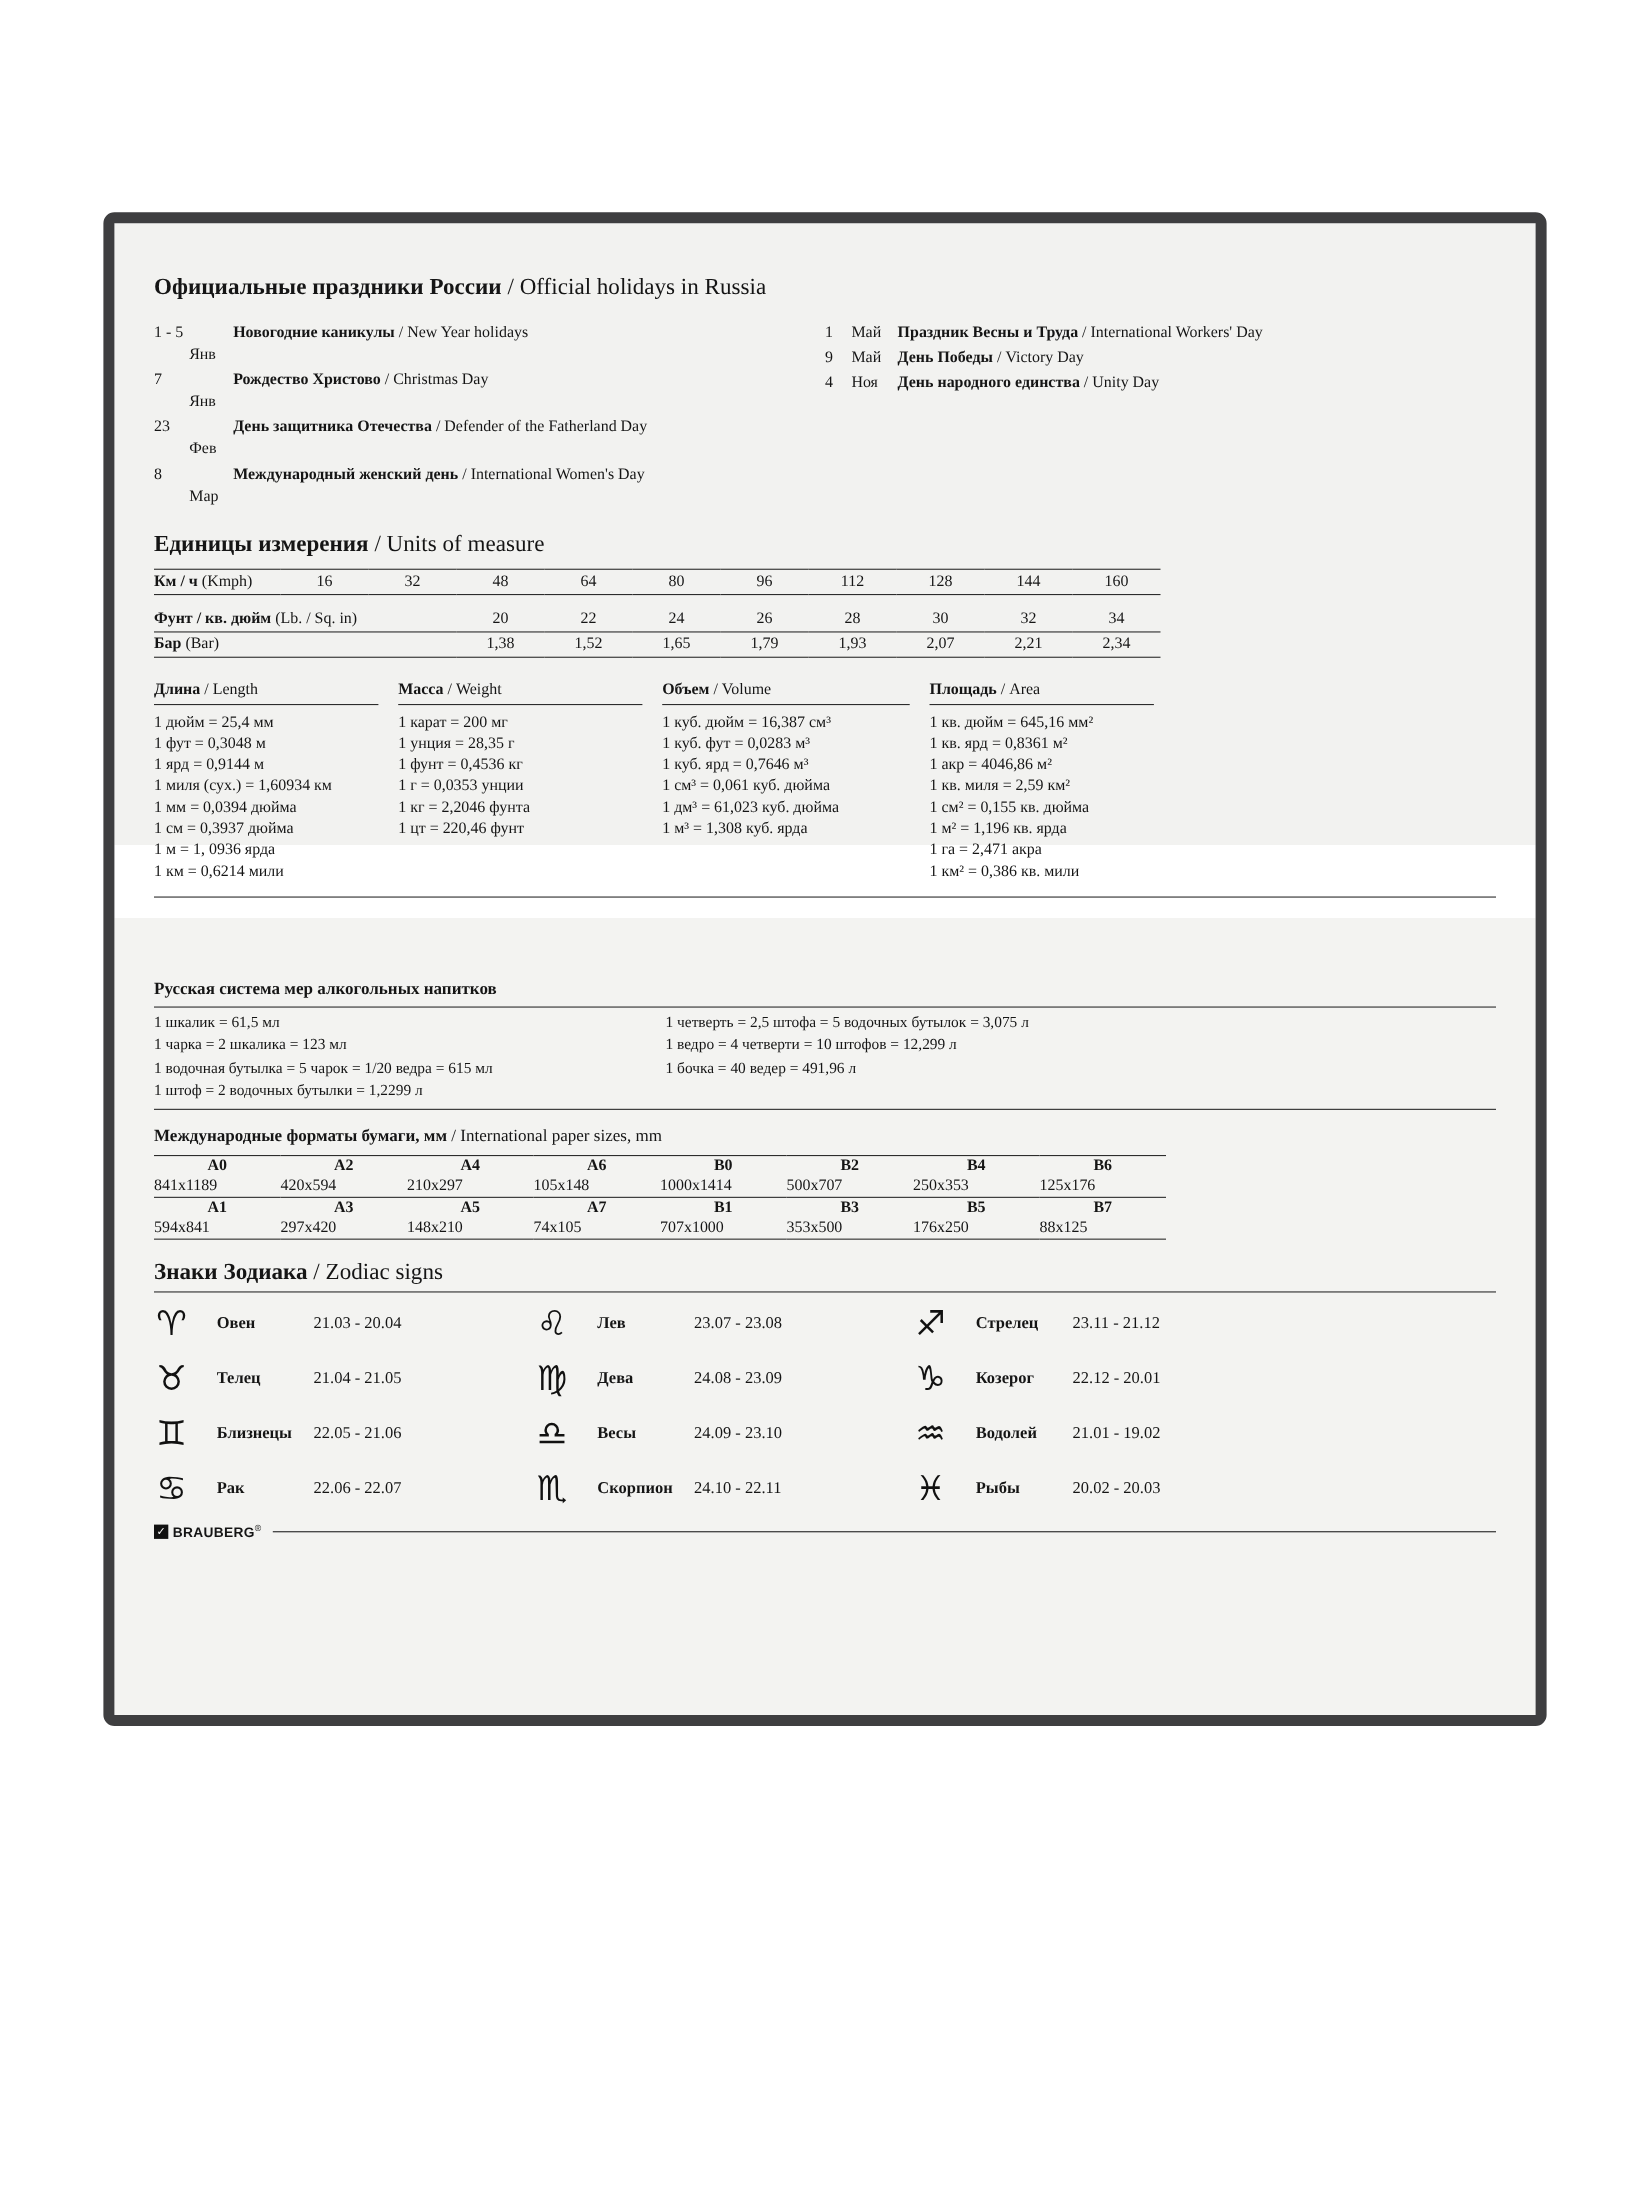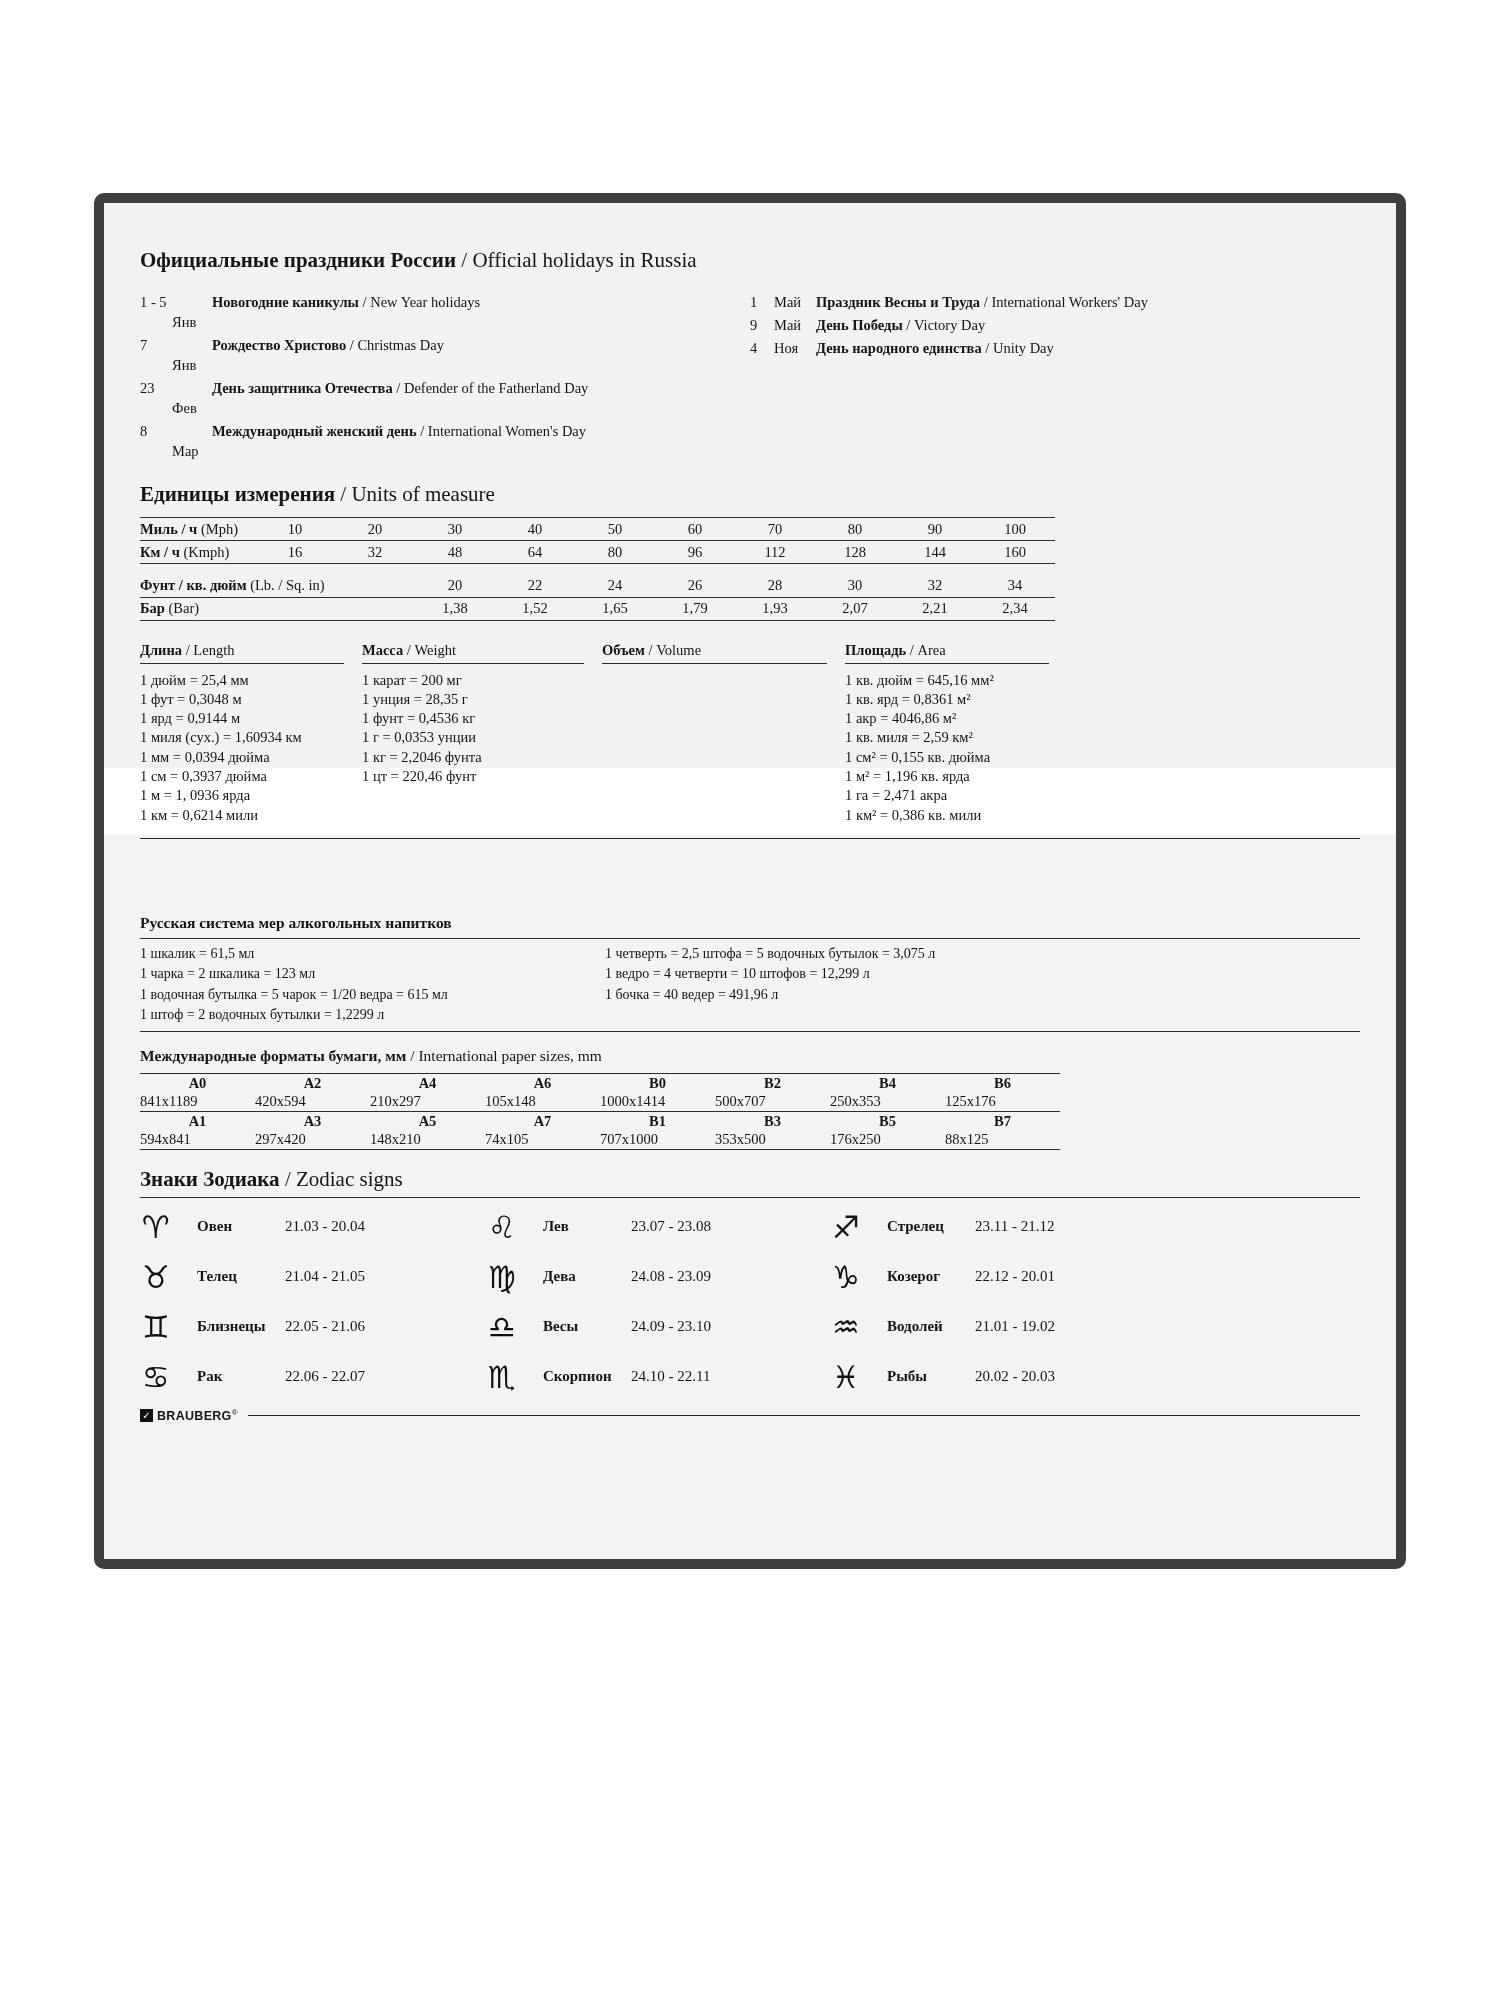--- a/index.html
+++ b/index.html
@@ -141,33 +141,20 @@
     </section>
 
     <section class="sec-units">
       <div class="h1">
         <span class="b">Единицы измерения</span>
         <span class="en">/ Units of measure</span>
       </div>
 
       <table class="utable speed">
         <tbody>
-            <tr>
-          <td class="lbl"><b>Миль / ч</b> <span class="en">(Mph)</span></td>
-          <td class="num">10</td>
-          <td class="num">20</td>
-          <td class="num">30</td>
-          <td class="num">40</td>
-          <td class="num">50</td>
-          <td class="num">60</td>
-          <td class="num">70</td>
-          <td class="num">80</td>
-          <td class="num">90</td>
-          <td class="num">100</td>
-        </tr>
         <tr>
           <td class="lbl"><b>Км / ч</b> <span class="en">(Kmph)</span></td>
           <td class="num">16</td>
           <td class="num">32</td>
           <td class="num">48</td>
           <td class="num">64</td>
           <td class="num">80</td>
           <td class="num">96</td>
           <td class="num">112</td>
           <td class="num">128</td>
@@ -224,20 +211,28 @@
             <div class="cl">1 карат = 200 мг</div>
             <div class="cl">1 унция = 28,35 г</div>
             <div class="cl">1 фунт = 0,4536 кг</div>
             <div class="cl">1 г = 0,0353 унции</div>
             <div class="cl">1 кг = 2,2046 фунта</div>
             <div class="cl">1 цт = 220,46 фунт</div>
           </div>
         </div>
         <div class="conv-col c2">
           <div class="conv-title"><b>Объем</b> <span class="en">/ Volume</span></div>
+          <div class="conv-lines">
+            <div class="cl">1 куб. дюйм = 16,387 см³</div>
+            <div class="cl">1 куб. фут = 0,0283 м³</div>
+            <div class="cl">1 куб. ярд = 0,7646 м³</div>
+            <div class="cl">1 см³ = 0,061 куб. дюйма</div>
+            <div class="cl">1 дм³ = 61,023 куб. дюйма</div>
+            <div class="cl">1 м³ = 1,308 куб. ярда</div>
+          </div>
         </div>
         <div class="conv-col c3">
           <div class="conv-title"><b>Площадь</b> <span class="en">/ Area</span></div>
           <div class="conv-lines">
             <div class="cl">1 кв. дюйм = 645,16 мм²</div>
             <div class="cl">1 кв. ярд = 0,8361 м²</div>
             <div class="cl">1 акр = 4046,86 м²</div>
             <div class="cl">1 кв. миля = 2,59 км²</div>
             <div class="cl">1 см² = 0,155 кв. дюйма</div>
             <div class="cl">1 м² = 1,196 кв. ярда</div>

